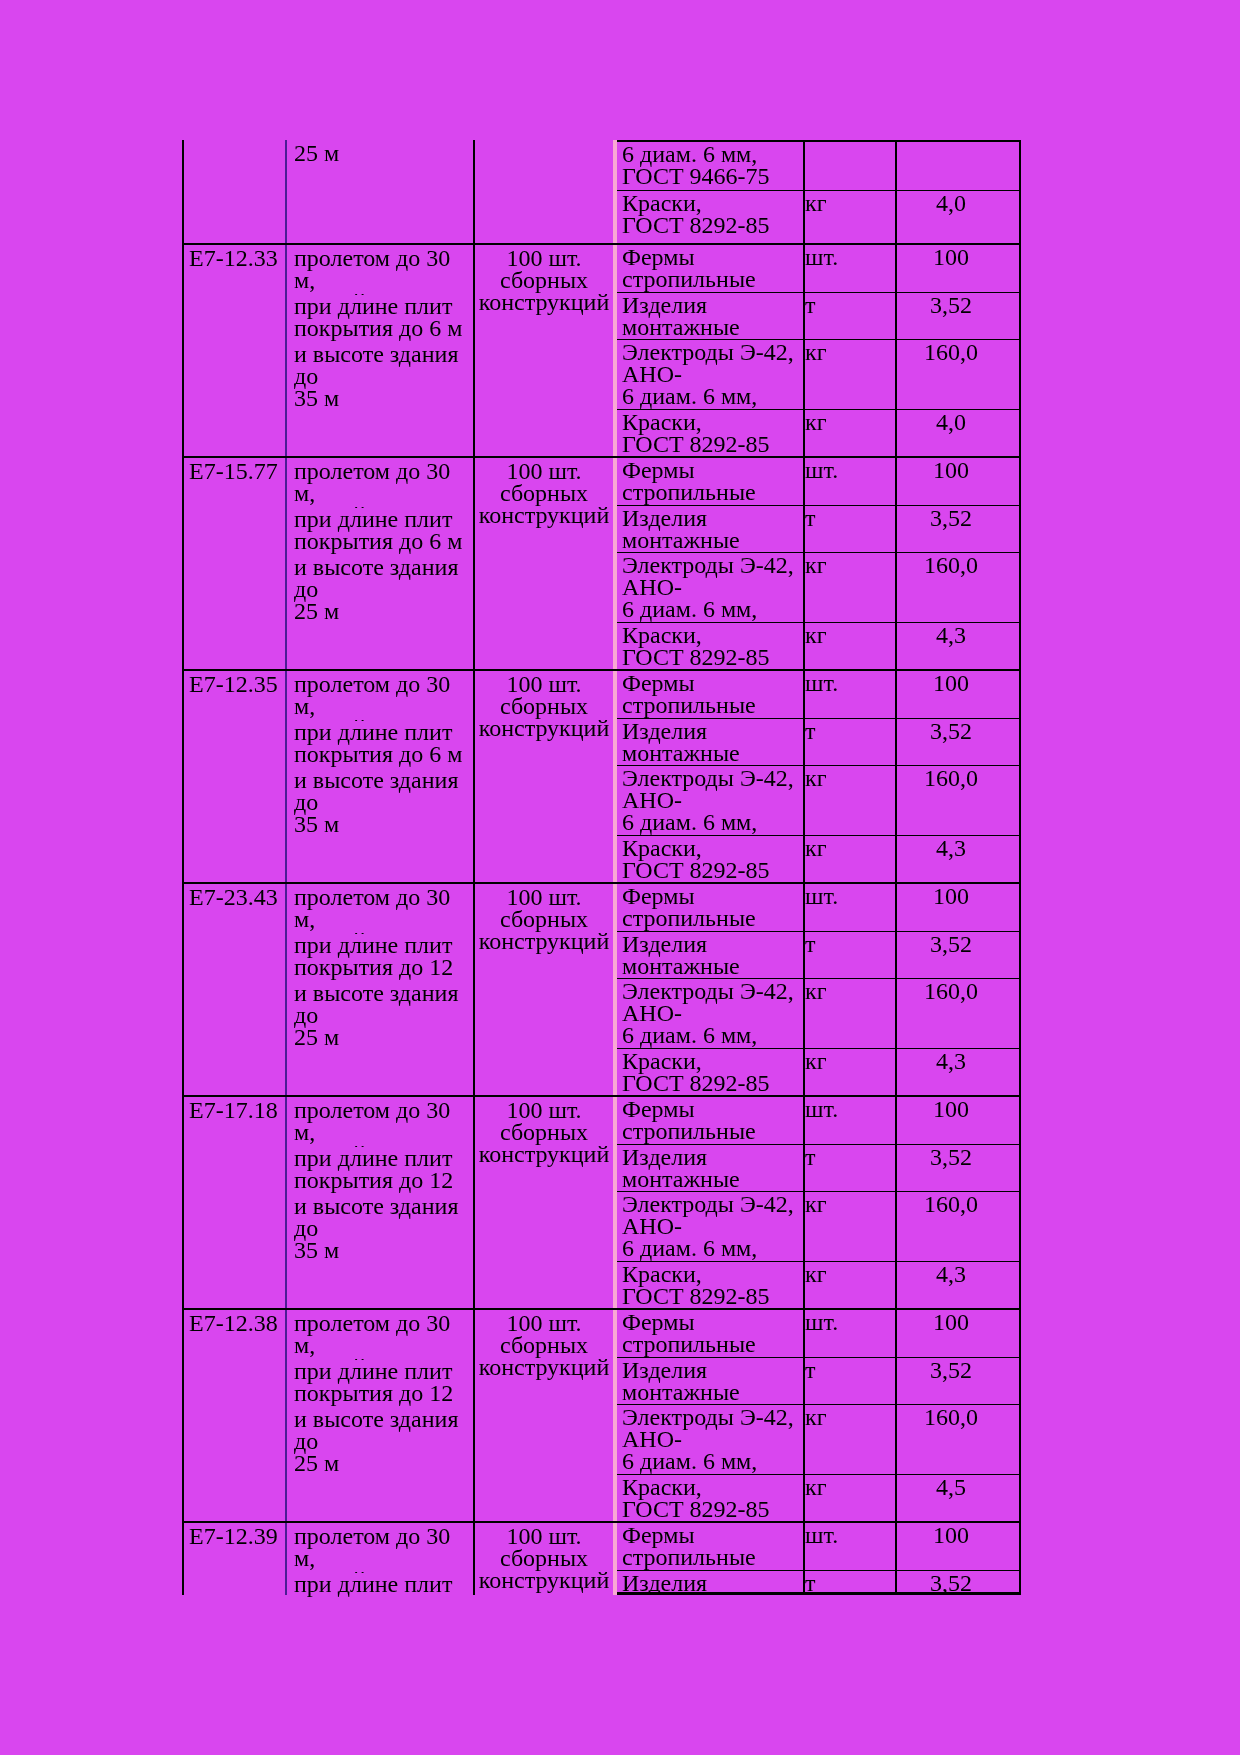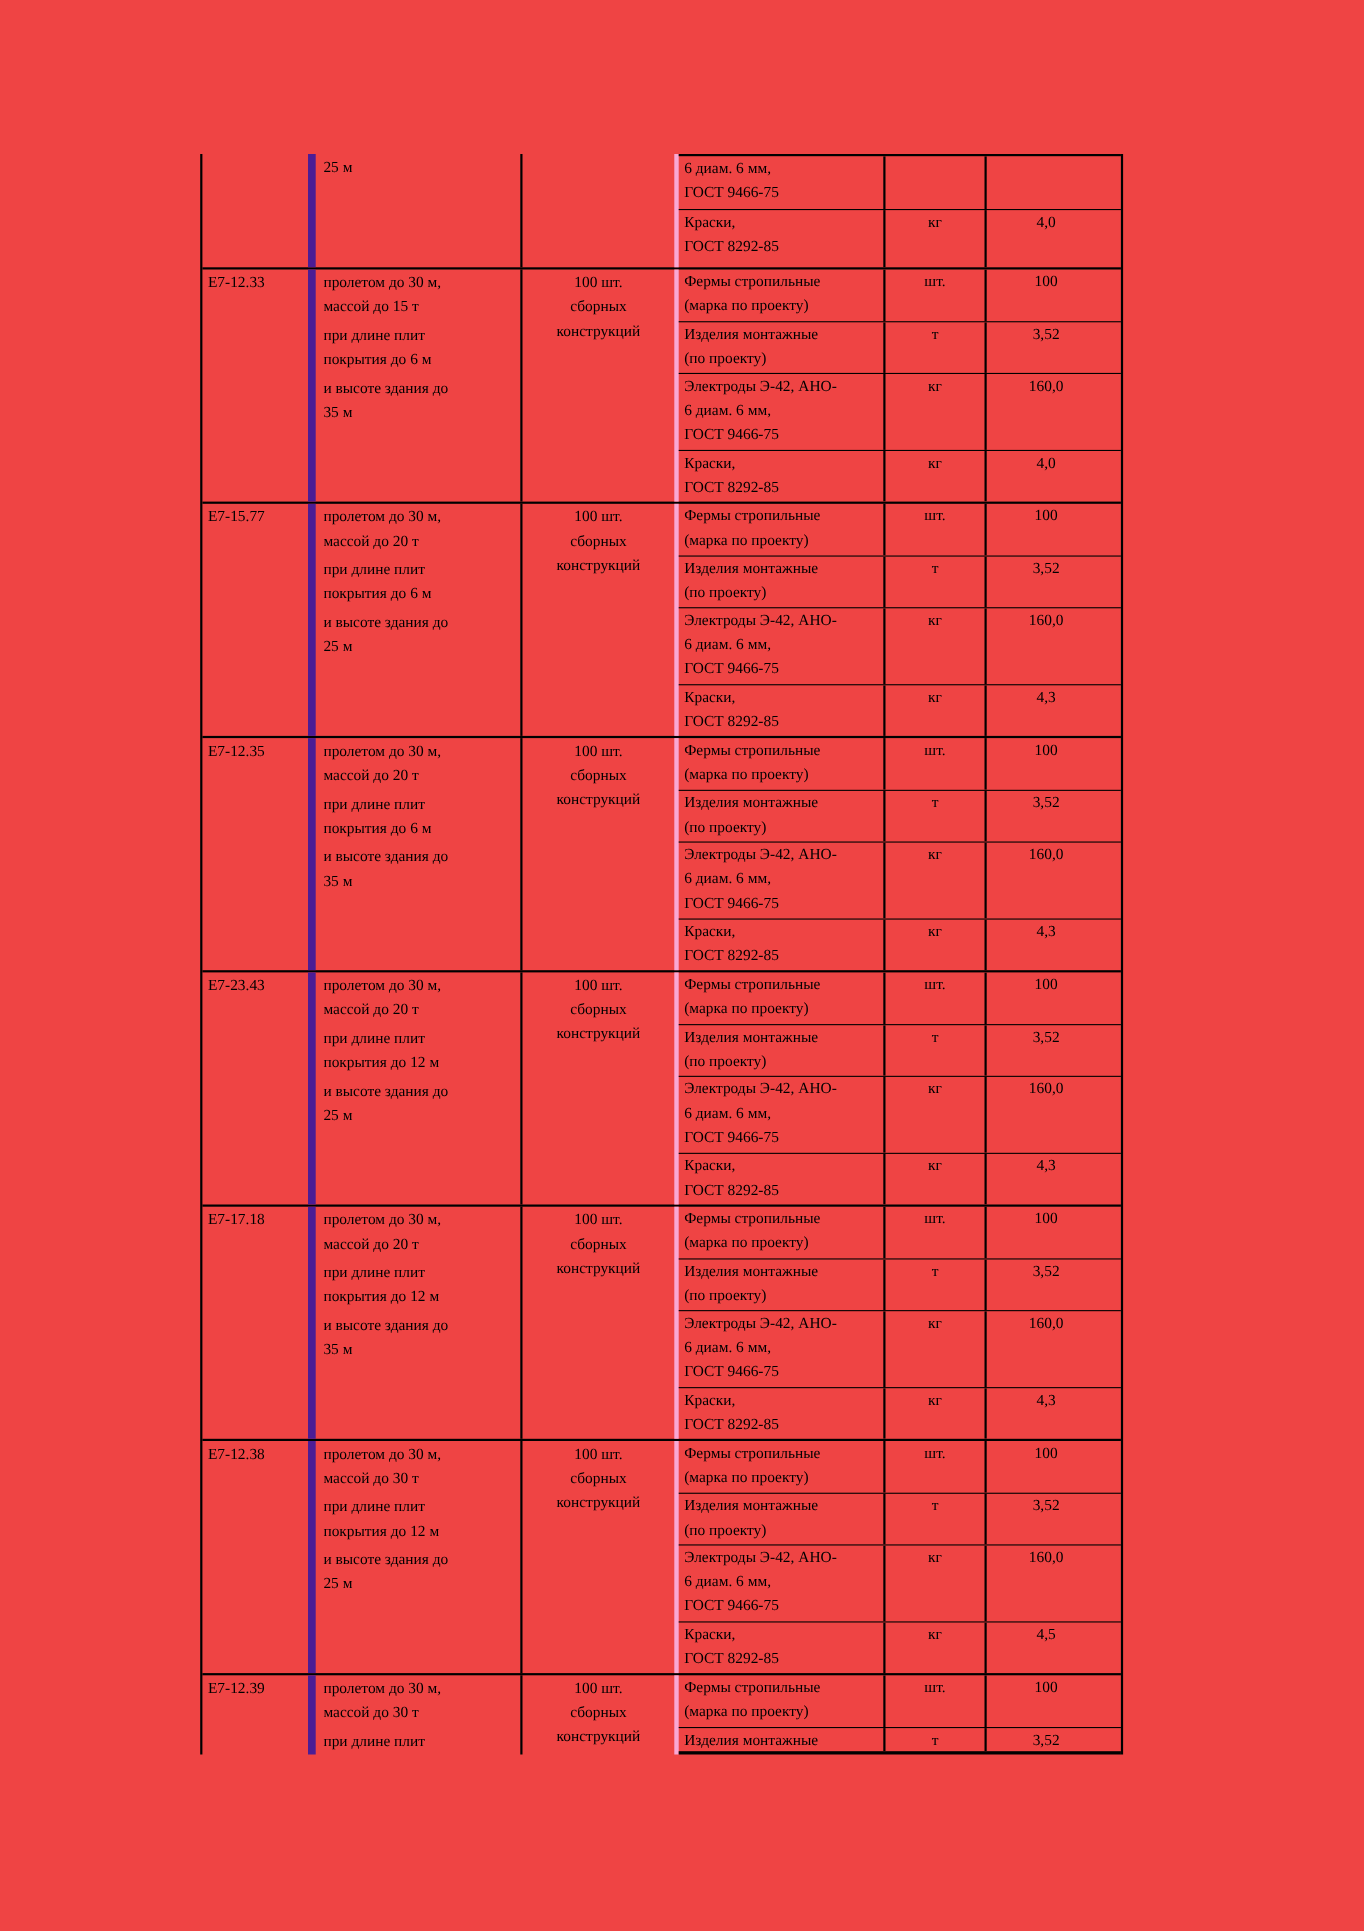--- a/index.html
+++ b/index.html
@@ -1,33 +1,33 @@
 <!DOCTYPE html>
 <html><head>
 <meta charset="utf-8">
 <style>
   *{box-sizing:border-box;margin:0;padding:0}
   html,body{background:#fff}
-  .sheet{position:relative;width:1240px;height:1755px;background:#ef4444;overflow:hidden;
-         font-family:"Liberation Serif","DejaVu Serif",serif;font-size:14px;line-height:22px;color:#000}
+  .sheet{position:relative;width:1240px;height:1755px;background:#d946ef;overflow:hidden;
+         font-family:"Liberation Serif","DejaVu Serif",serif;font-size:24px;line-height:22px;color:#000}
   .tbl{position:absolute;left:182px;top:140px;width:839px;
        border-left:2px solid #000;border-right:2px solid #000}
   .g{display:flex;border-top:2.5px solid #000}
   .g.cont{border-top:none}
   .c{flex:none}
-  .code{width:103px;border-right:7px solid #4c1d95;padding:2px 5px 0 5px}
+  .code{width:103px;border-right:2px solid #4c1d95;padding:2px 5px 0 5px}
   .desc{width:188px;border-right:2px solid #000;padding:2px 0 0 7px}
   .meas{width:142px;border-right:4px solid #f9a8d4;text-align:center;padding-top:2px;white-space:pre-line}
   .mats{width:402px}
   .cont .mats{border-top:2px solid #000}
   .cut  .mats{border-bottom:3px solid #000}
   .sr{display:flex;border-top:1px solid #000}
   .sr:first-child{border-top:none}
   .m{width:188px;border-right:2px solid #000;padding:1px 2px 0 5px;white-space:pre-line;overflow:hidden}
-  .u{width:92px;border-right:2px solid #000;text-align:center;padding-top:1px}
+  .u{width:92px;border-right:2px solid #000;text-align:left;padding-top:1px}
   .q{width:108px;text-align:center;padding-top:1px}
   .h2{height:47px;overflow:hidden}
   .h3{height:70px;overflow:hidden}
   .ht{height:48px;overflow:hidden}
   .hk{height:53px;overflow:hidden}
   .hp{height:22px;overflow:hidden}
   .p{white-space:pre-line}
   .p1{height:48px;overflow:hidden}
 </style>
 </head>

